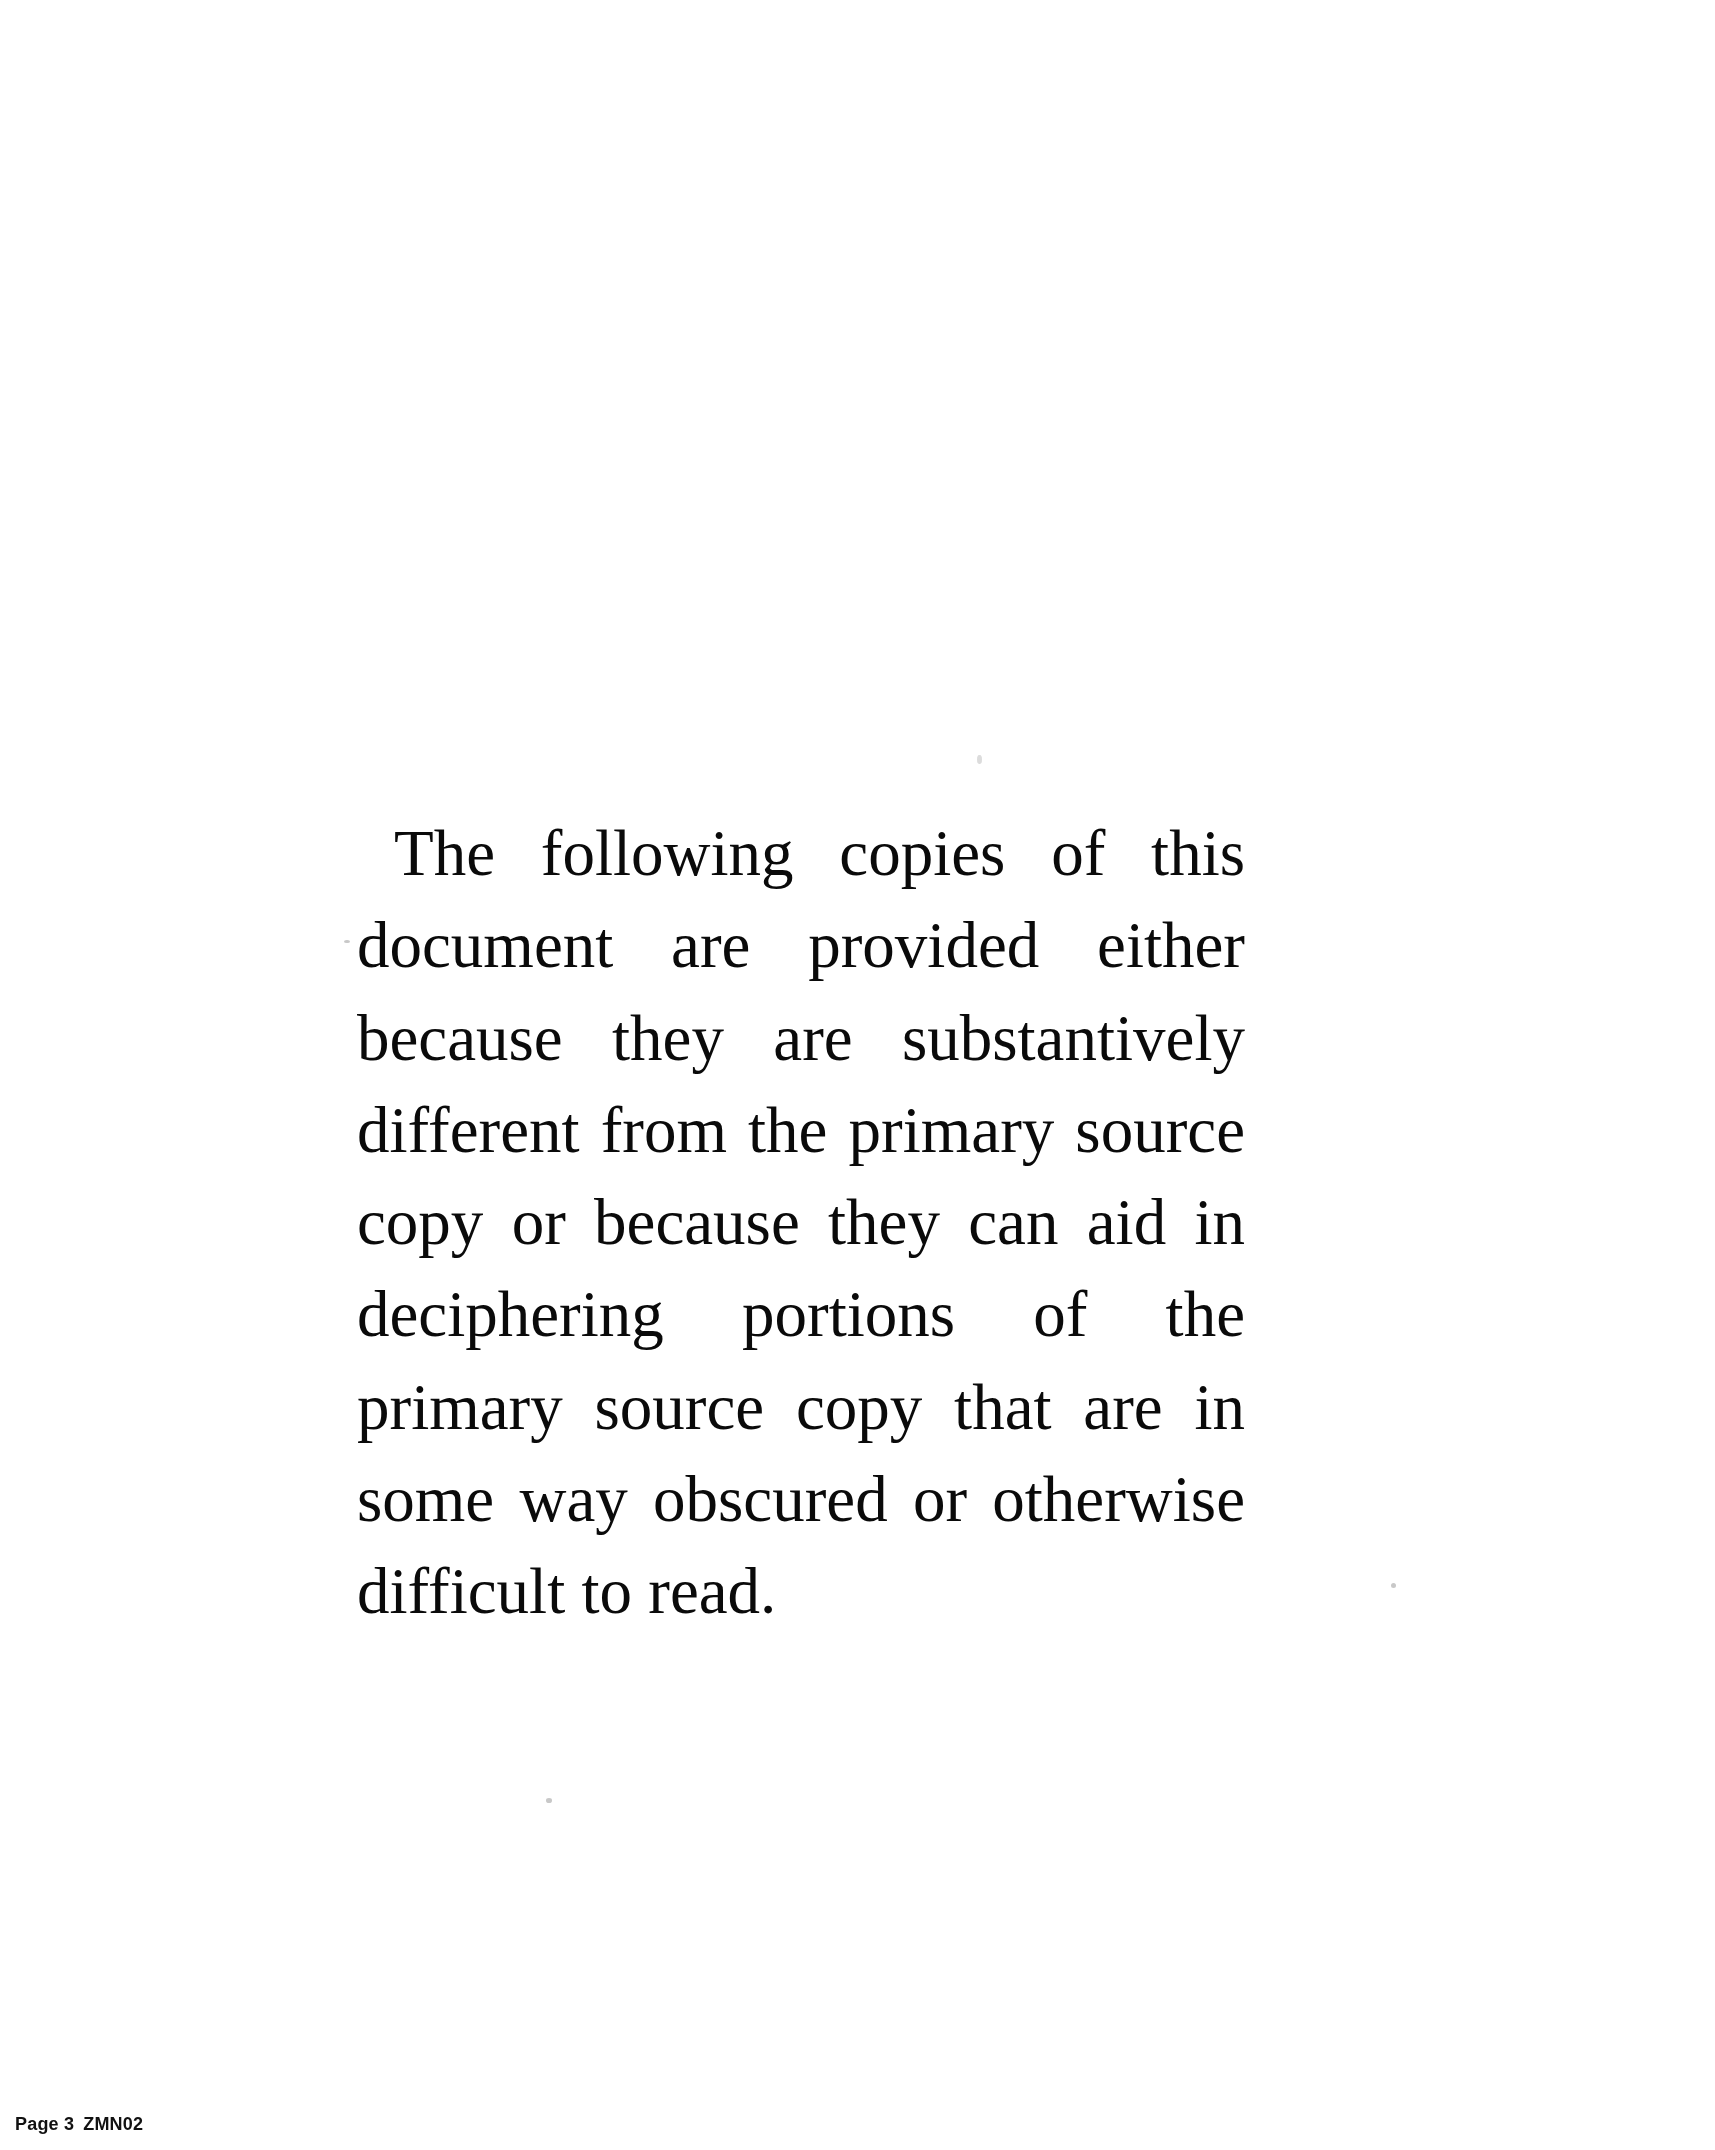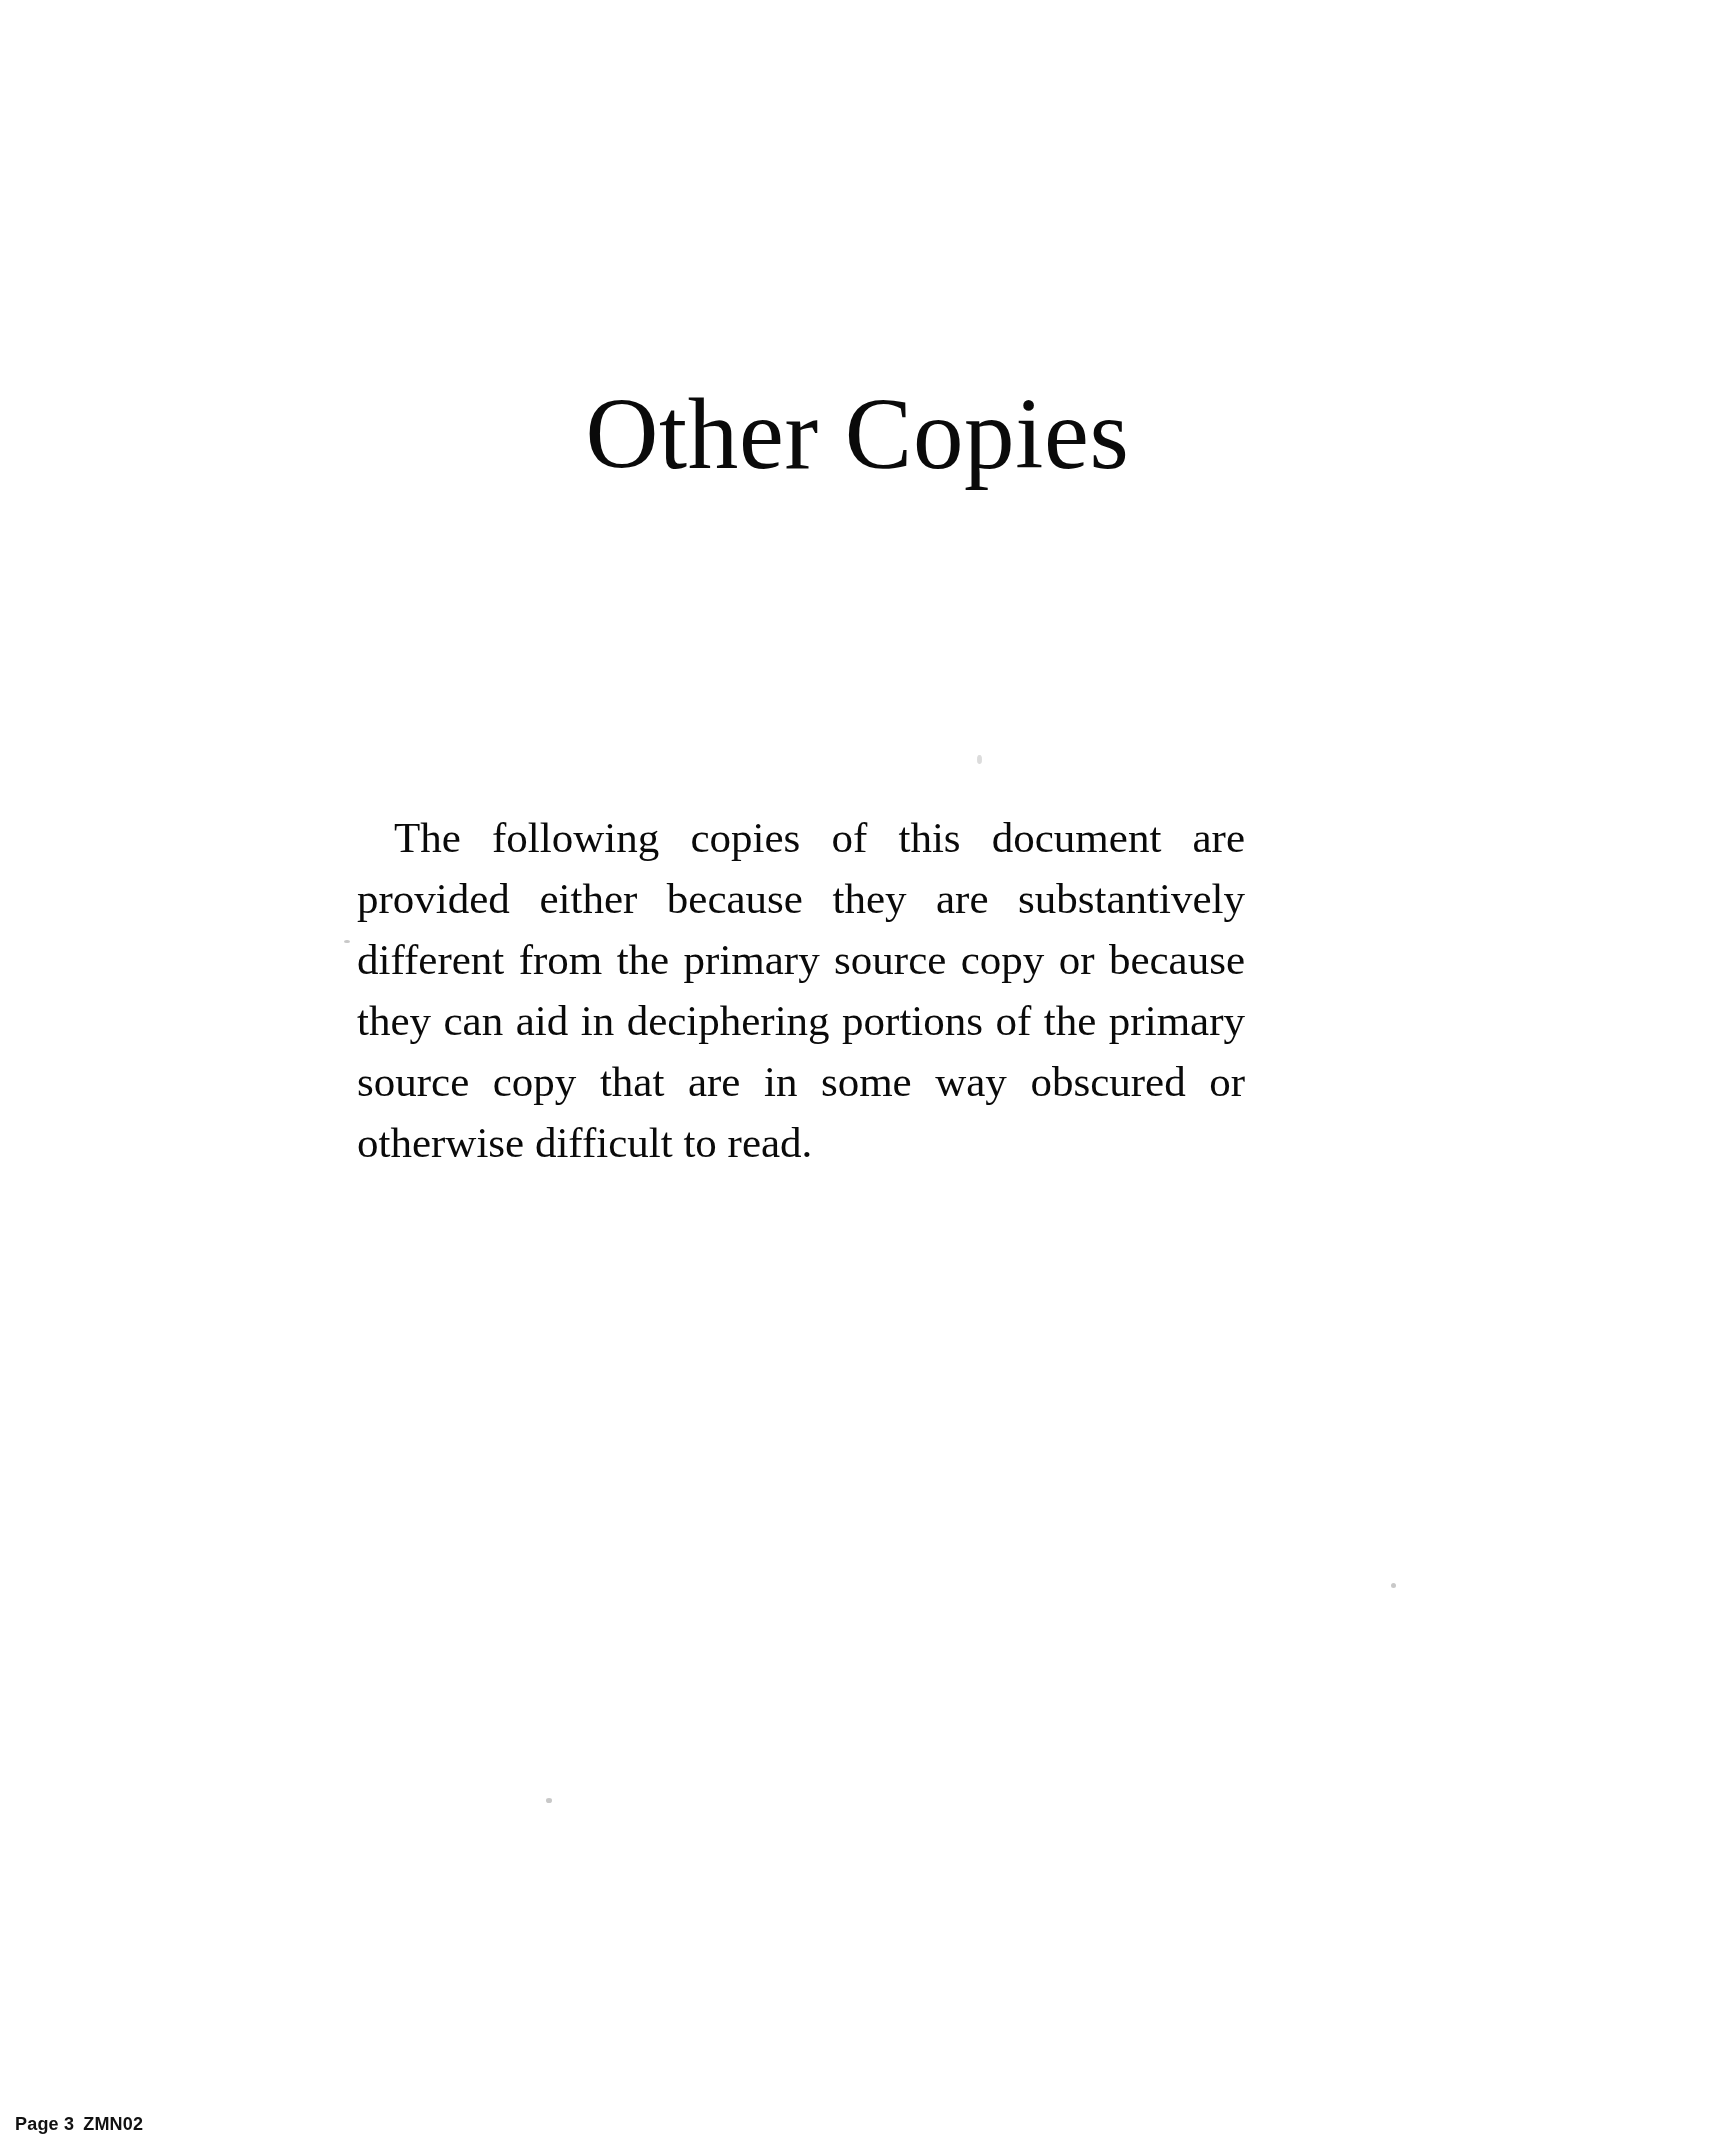--- a/index.html
+++ b/index.html
@@ -44,21 +44,21 @@
   
   .body-block {
     position: absolute;
     left: 357px;
     top: 807px;
     width: 888px;
   }
 
   .body-paragraph {
     font-family: "Liberation Serif", serif;
-    font-size: 43px;
+    font-size: 65px;
     line-height: 1.42;
     text-align: justify;
     text-indent: 37px;
     color: #0a0a0a;
     margin: 0;
     -webkit-hyphens: none;
     hyphens: none;
   }
 
   
@@ -86,21 +86,20 @@
     white-space: nowrap;
   }
   .footer-stamp .label { margin-right: 4px; text-align: center; }
   .footer-stamp .code  { margin-left: 5px; text-align: right; }
 </style>
 </head>
 <body>
 
 <div class="page">
 
-  <h1 class="doc-title">Other Copies</h1>
 
   <div class="body-block">
     <p class="body-paragraph">The following copies of this document are provided either because they are substantively different from the primary source copy or because they can aid in deciphering portions of the primary source copy that are in some way obscured or otherwise difficult to read.</p>
   </div>
 
   <span class="speck speck-a"></span>
   <span class="speck speck-b"></span>
   <span class="speck speck-c"></span>
   <span class="speck speck-d"></span>
 

